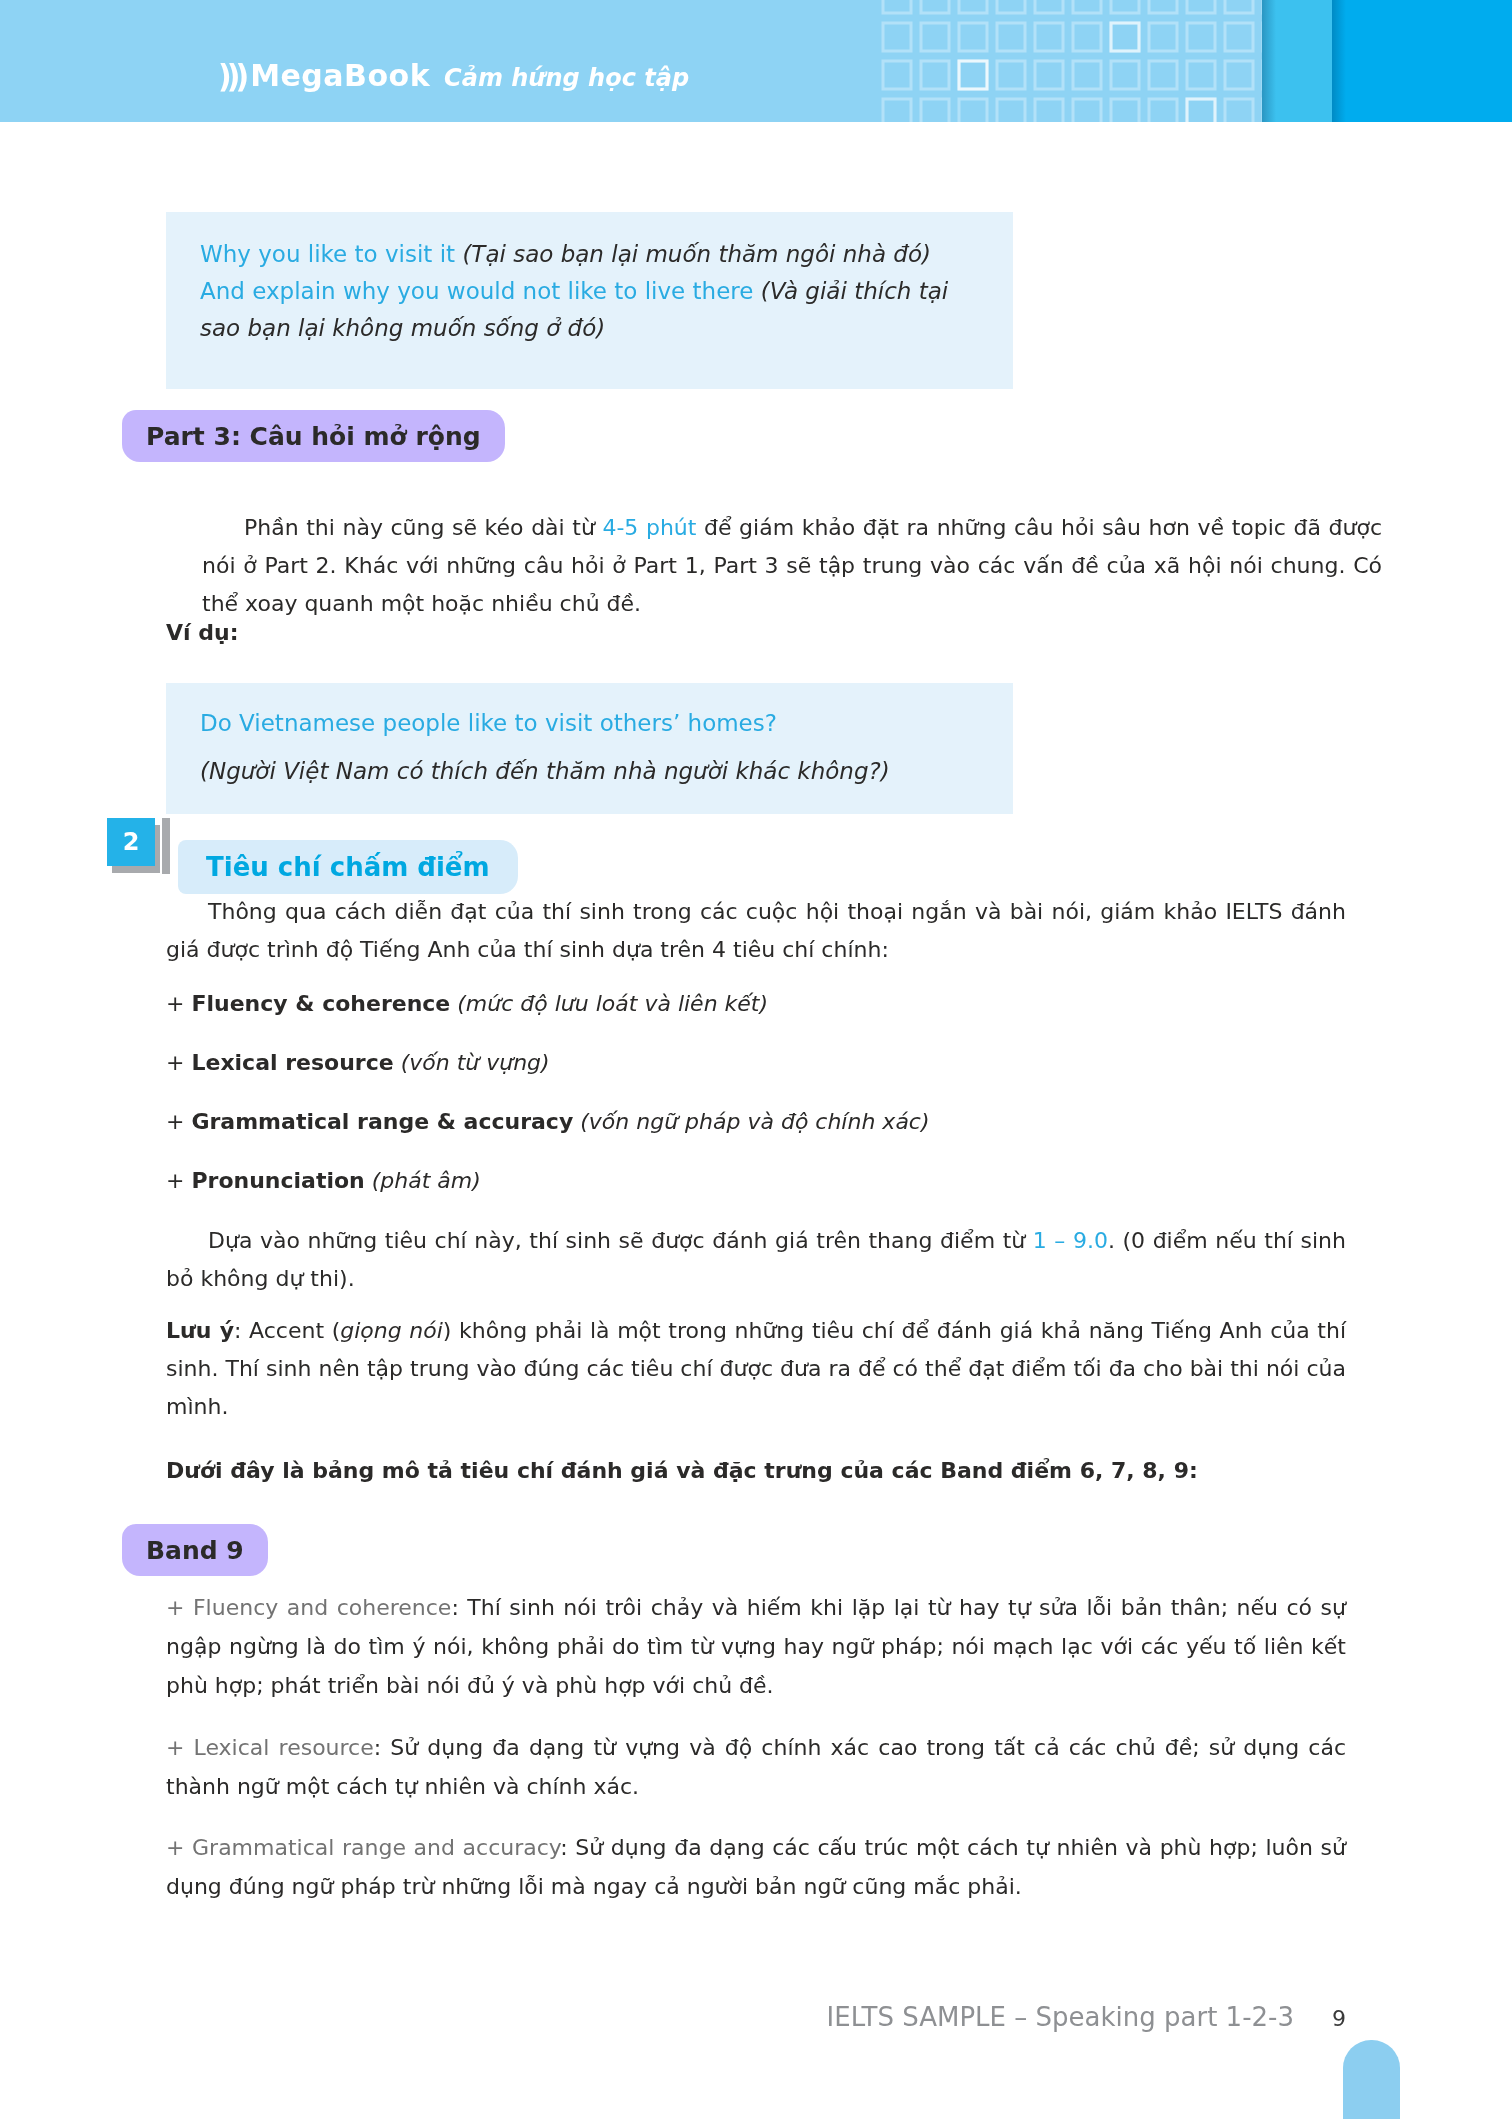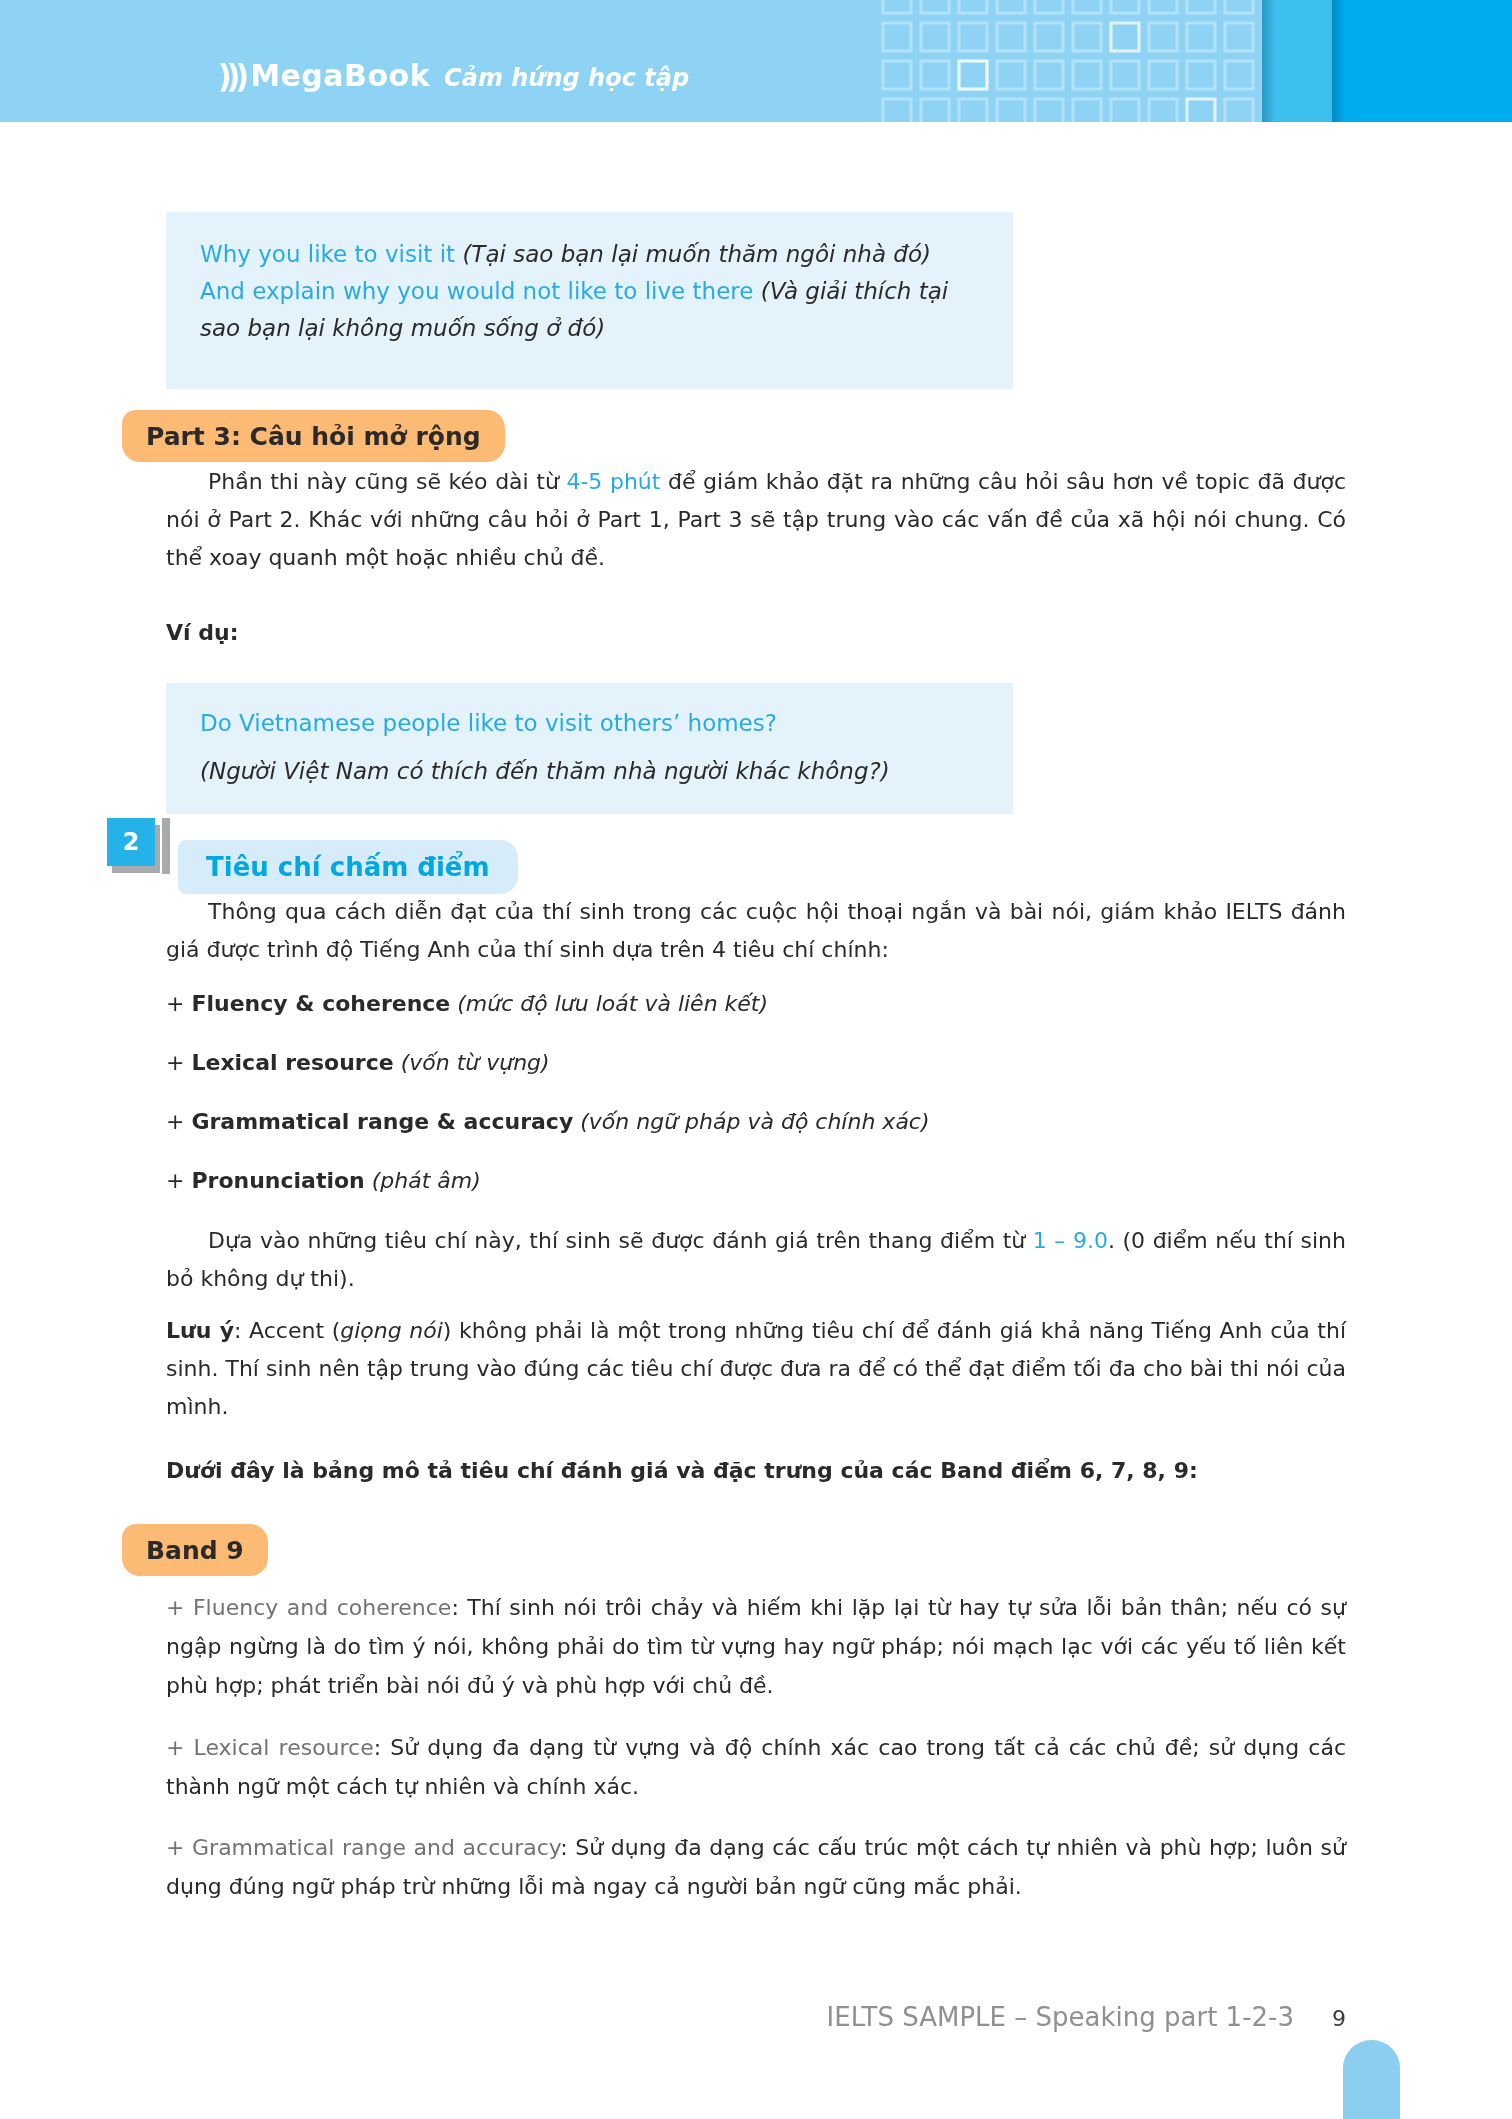--- a/index.html
+++ b/index.html
@@ -24,21 +24,21 @@
 
   
   .quote-box{background:#e4f2fb;left:166px;width:847px;padding:24px 34px 42px 34px;}
   .quote-box p{margin:0;font-size:23px;line-height:37px;}
   .q-en{color:#29abe2;}
   .q-vi{color:#2b2a29;font-style:italic;}
   .qb2-line2{margin-top:11px !important;}
 
   
   .gray-heading{
-    left:122px;background:#fdba74;border-radius:14px 18px 18px 18px;
+    left:122px;background:#c4b5fd;border-radius:14px 18px 18px 18px;
     height:52px;display:inline-flex;align-items:center;padding:16px 24px;
     font-weight:700;font-size:25px;color:#2b2a29;white-space:nowrap;
   }
 
   
   .para{left:166px;width:1180px;font-size:22px;line-height:38px;text-align:justify;margin:0;}
   .indent{text-indent:42px;}
   .cyan{color:#29abe2;}
   .bold{font-weight:700;}
   .label-bold{font-weight:700;}
@@ -97,21 +97,21 @@
     <div class="band-right"></div>
   </div>
 
   <div class="abs quote-box" style="top:212px;">
     <p><span class="q-en">Why you like to visit it</span><span class="q-vi"> (Tại sao bạn lại muốn thăm ngôi nhà đó)</span></p>
     <p><span class="q-en">And explain why you would not like to live there</span><span class="q-vi"> (Và giải thích tại sao bạn lại không muốn sống ở đó)</span></p>
   </div>
 
   <div class="abs gray-heading" style="top:410px;">Part 3: Câu hỏi mở rộng</div>
 
-  <p class="abs para indent" style="top:463px;"><span>Phần thi này cũng sẽ kéo dài từ </span><span class="cyan">4-5 phút</span><span> để giám khảo đặt ra những câu hỏi sâu hơn về topic đã được nói ở Part 2. Khác với những câu hỏi ở Part 1, Part 3 sẽ tập trung vào các vấn đề của xã hội nói chung. Có thể xoay quanh một hoặc nhiều chủ đề.</span></p>
+  <p class="abs para indent" style="top:509px;margin-left:36px;"><span>Phần thi này cũng sẽ kéo dài từ </span><span class="cyan">4-5 phút</span><span> để giám khảo đặt ra những câu hỏi sâu hơn về topic đã được nói ở Part 2. Khác với những câu hỏi ở Part 1, Part 3 sẽ tập trung vào các vấn đề của xã hội nói chung. Có thể xoay quanh một hoặc nhiều chủ đề.</span></p>
 
   <p class="abs para bold" style="top:614px;">Ví dụ:</p>
 
   <div class="abs quote-box" style="top:683px;padding:22px 14px 24px 34px;">
     <p><span class="q-en">Do Vietnamese people like to visit others’ homes?</span></p>
     <p class="qb2-line2"><span class="q-vi">(Người Việt Nam có thích đến thăm nhà người khác không?)</span></p>
   </div>
 
   <div class="abs sec-num">2</div>
   <div class="abs sec-bar"></div>

